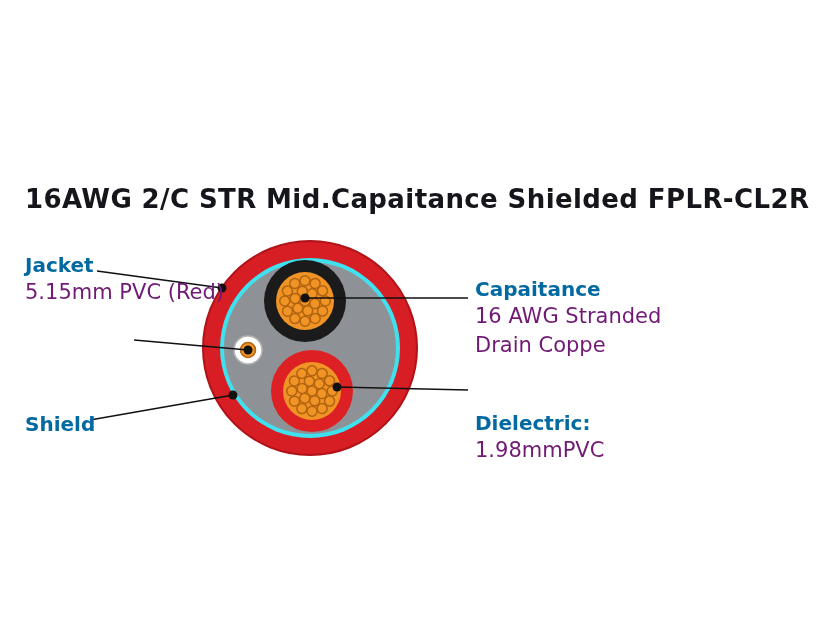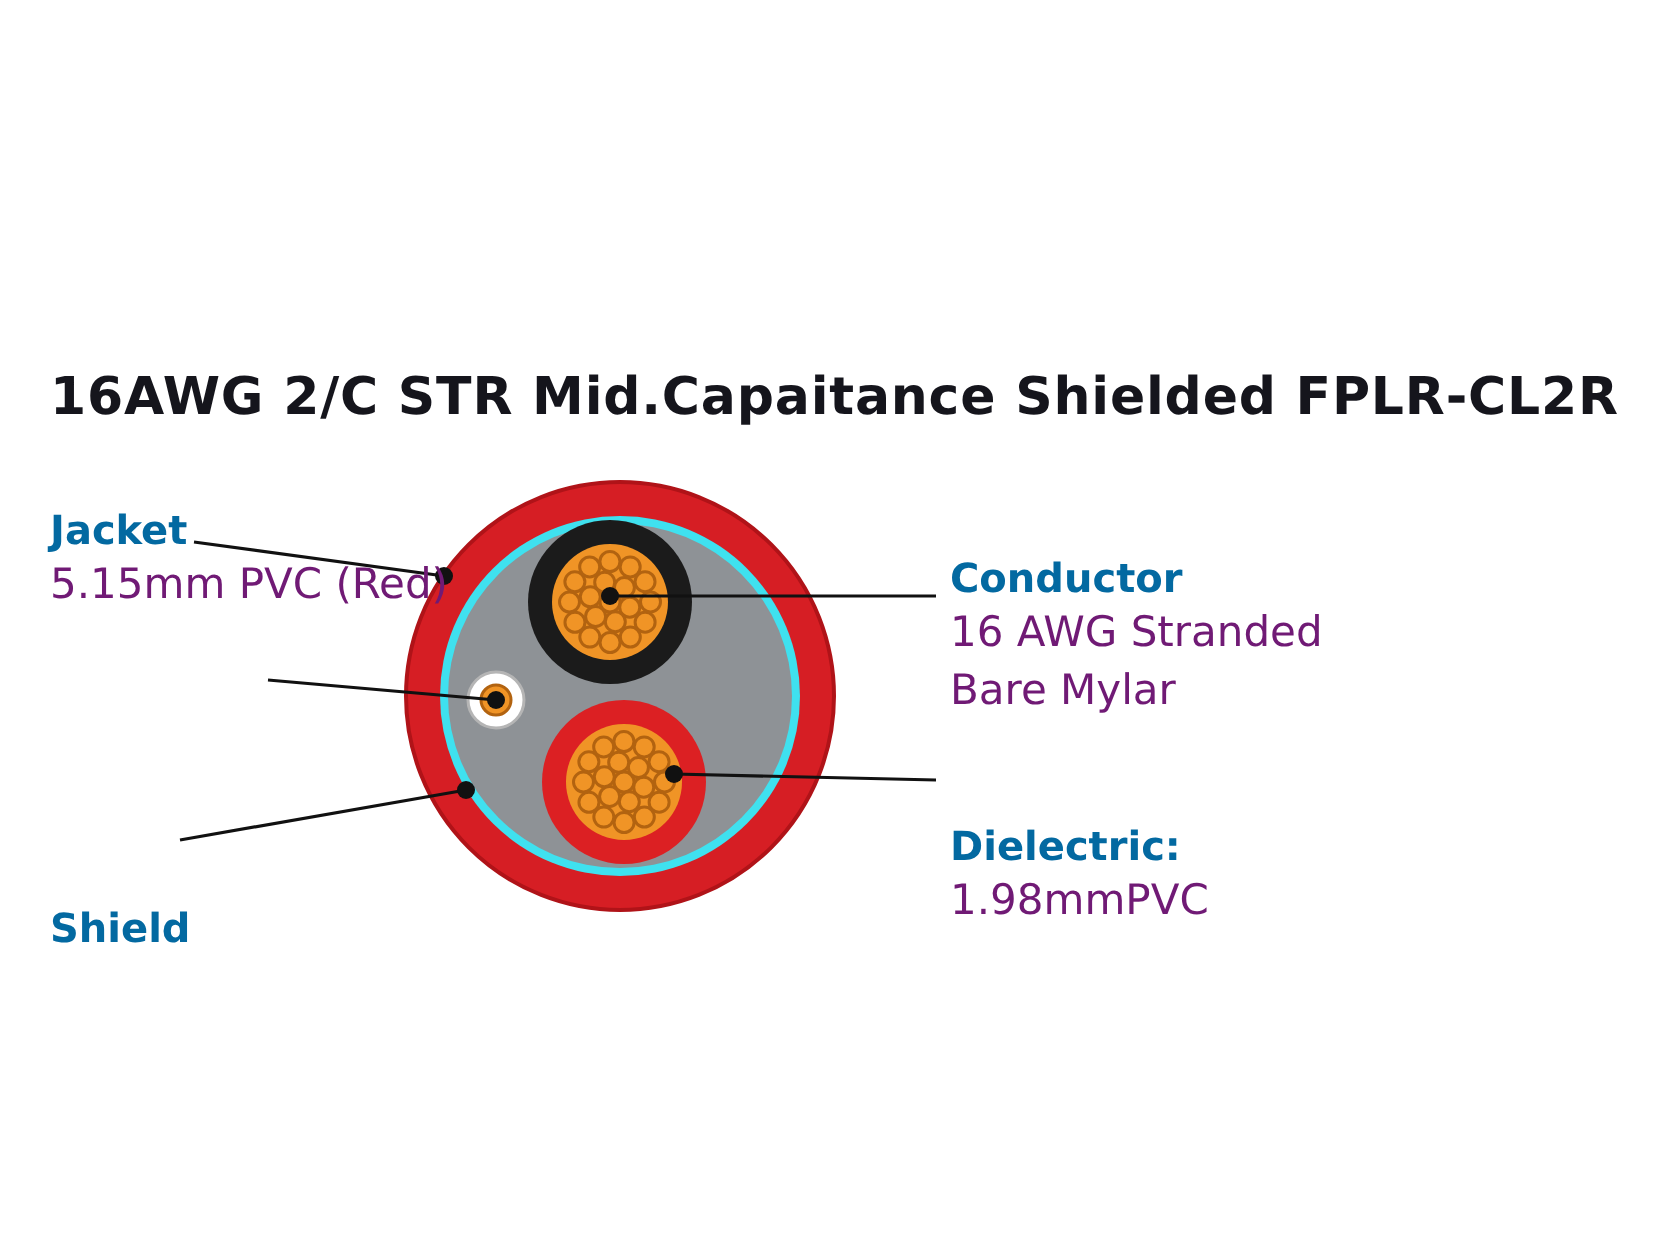--- a/index.html
+++ b/index.html
@@ -45,21 +45,21 @@
     white-space: nowrap;
   }
   .callout .line {
     font-size: 21px;
     color: #701a75;
     line-height: 1.38;
     white-space: nowrap;
   }
   .co-jacket     { left: 25px;  top: 253px; }
   .co-drain     { left: 25px;  top: 318px; }
-  .co-shield    { left: 25px;  top: 412px; margin-top: 40px; }
+  .co-shield    { left: 25px;  top: 412px; }
   .co-conductor { left: 475px; top: 277px; }
   .co-dielectric{ left: 475px; top: 371px; margin-top: 40px; }
 </style>
 </head>
 <body>
 
 <div id="canvas">
 
   <div class="page-title">16AWG 2/C STR Mid.Capaitance Shielded FPLR-CL2R</div>
 
@@ -142,23 +142,23 @@
     <div class="heading">Jacket</div>
     <div class="line">5.15mm PVC (Red)</div>
   </div>
 
 
   <div class="callout co-shield">
     <div class="heading">Shield</div>
   </div>
 
   <div class="callout co-conductor">
-    <div class="heading">Conductor</div>
+    <div class="heading">Capaitance</div>
     <div class="line">16 AWG Stranded</div>
-    <div class="line">Bare Mylar</div>
+    <div class="line">Drain Coppe</div>
   </div>
 
   <div class="callout co-dielectric">
     <div class="heading">Dielectric:</div>
     <div class="line">1.98mmPVC</div>
   </div>
 
 </div>
 
 </body></html>

